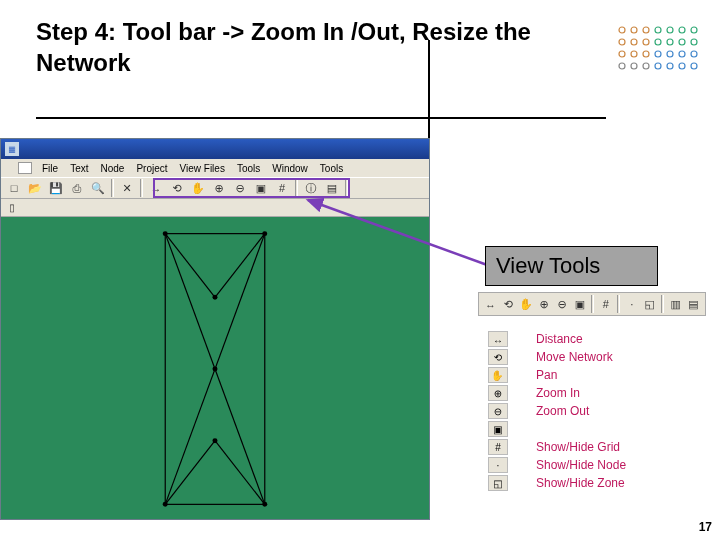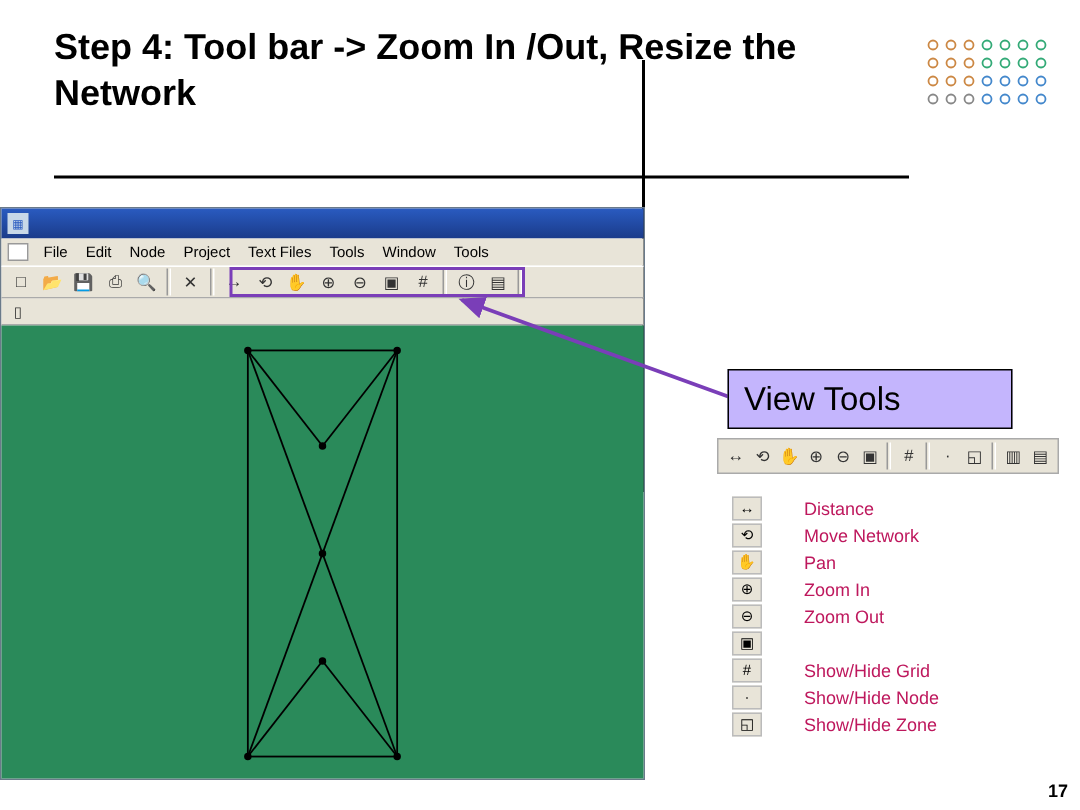--- a/index.html
+++ b/index.html
@@ -8,36 +8,36 @@
   .slide-title { position: absolute; top: 16px; left: 36px; font-size: 24px; font-weight: bold; color: #000; line-height: 1.3; border-bottom: 2px solid #000; padding-bottom: 39px; width: 570px; }
   
   .deco-dots { position: absolute; top: 20px; right: 18px; width: 90px; height: 60px; }
   .deco-dots svg { width: 100%; height: 100%; }
   
   .vline { position: absolute; top: 40px; left: 428px; width: 2px; height: 288px; background: #000; }
   
   .app-window { position: absolute; top: 138px; left: 0; width: 430px; height: 382px; border: 1px solid #6a7a8a; }
   .titlebar { height: 20px; background: linear-gradient(#2a5bc0,#1a3b8a); display: flex; align-items: center; padding: 0 4px; color: #fff; font-size: 10px; }
   .titlebar .icon { width: 14px; height: 14px; background: #c8d8e8; margin-right: 4px; display: flex; align-items: center; justify-content: center; font-size: 8px; color: #2a5bc0; }
-  .menubar { height: 18px; background: #e8e4d8; display: flex; align-items: center; padding: 0 4px; font-size: 10px; color: #000; }
+  .menubar { height: 18px; background: #e8e4d8; display: flex; align-items: center; padding: 0 17px; font-size: 10px; color: #000; }
   .menubar .micon { width: 14px; height: 12px; background: #fff; border: 1px solid #999; margin-right: 4px; }
   .menubar span { padding: 0 6px; cursor: default; }
   
   .toolbar { height: 22px; background: #e8e4d8; border-top: 1px solid #fff; border-bottom: 1px solid #aaa; display: flex; align-items: center; padding: 0 3px; gap: 1px; }
   .tbtn { width: 20px; height: 18px; background: #e8e4d8; border: 1px solid transparent; display: flex; align-items: center; justify-content: center; font-size: 11px; color: #333; }
   .tsep { width: 3px; height: 18px; border-left: 1px solid #999; border-right: 1px solid #fff; margin: 0 2px; }
   .toolbar-hl { position: absolute; top: 178px; left: 153px; width: 197px; height: 20px; border: 2px solid #7a3eb8; pointer-events: none; }
   
   .subbar { height: 18px; background: #e8e4d8; border-bottom: 1px solid #aaa; display: flex; align-items: center; padding: 0 3px; }
   .subbar .tbtn { width: 16px; height: 14px; font-size: 10px; }
   
   .canvas { position: relative; width: 100%; height: 302px; background: #2a8a5a; }
   .canvas svg { width: 100%; height: 100%; }
   
-  .vt-header { position: absolute; top: 246px; left: 485px; font-size: 22px; color: #000; background: #c4b5fd; padding: 6px 10px; border: 1px solid #000; width: 190px; }
+  .vt-header { position: absolute; top: 246px; left: 485px; font-size: 22px; color: #000; background: #a3a3a3; padding: 6px 10px; border: 1px solid #000; width: 173px; }
   
   .vt-strip { position: absolute; top: 292px; left: 478px; width: 228px; height: 24px; background: #e8e4d8; border: 1px solid #aaa; display: flex; align-items: center; padding: 0 3px; gap: 1px; }
   .vt-strip .tbtn { width: 17px; height: 18px; }
   
   .vt-list { position: absolute; top: 330px; left: 488px; }
   .vt-row { display: flex; align-items: center; height: 18px; }
   .vt-row .ibox { width: 20px; height: 16px; background: #e8e4d8; border: 1px solid #bbb; display: flex; align-items: center; justify-content: center; font-size: 10px; margin-right: 28px; }
   .vt-row .lbl { font-size: 12px; color: #be185d; }
   
   .arrow { position: absolute; top: 198px; left: 300px; pointer-events: none; }
@@ -86,24 +86,24 @@
 
 <div class="vline"></div>
 
 <div class="app-window">
   <div class="titlebar">
     <span class="icon">▦</span>
   </div>
   <div class="menubar">
     <span class="micon"></span>
     <span>File</span>
-    <span>Edit</span>
+    <span>Text</span>
     <span>Node</span>
     <span>Project</span>
-    <span>Text Files</span>
+    <span>View Files</span>
     <span>Tools</span>
     <span>Window</span>
     <span>Tools</span>
   </div>
   <div class="toolbar">
     <div class="tbtn">□</div>
     <div class="tbtn">📂</div>
     <div class="tbtn">💾</div>
     <div class="tbtn">⎙</div>
     <div class="tbtn">🔍</div>

